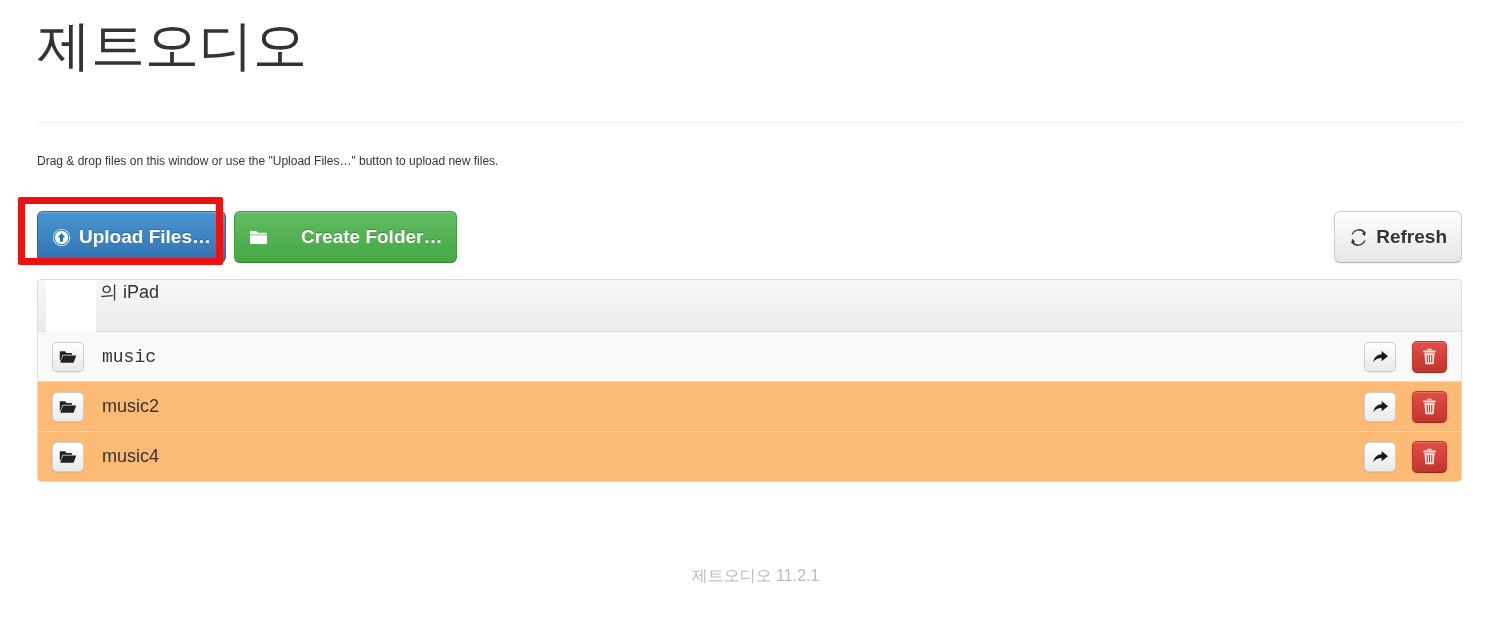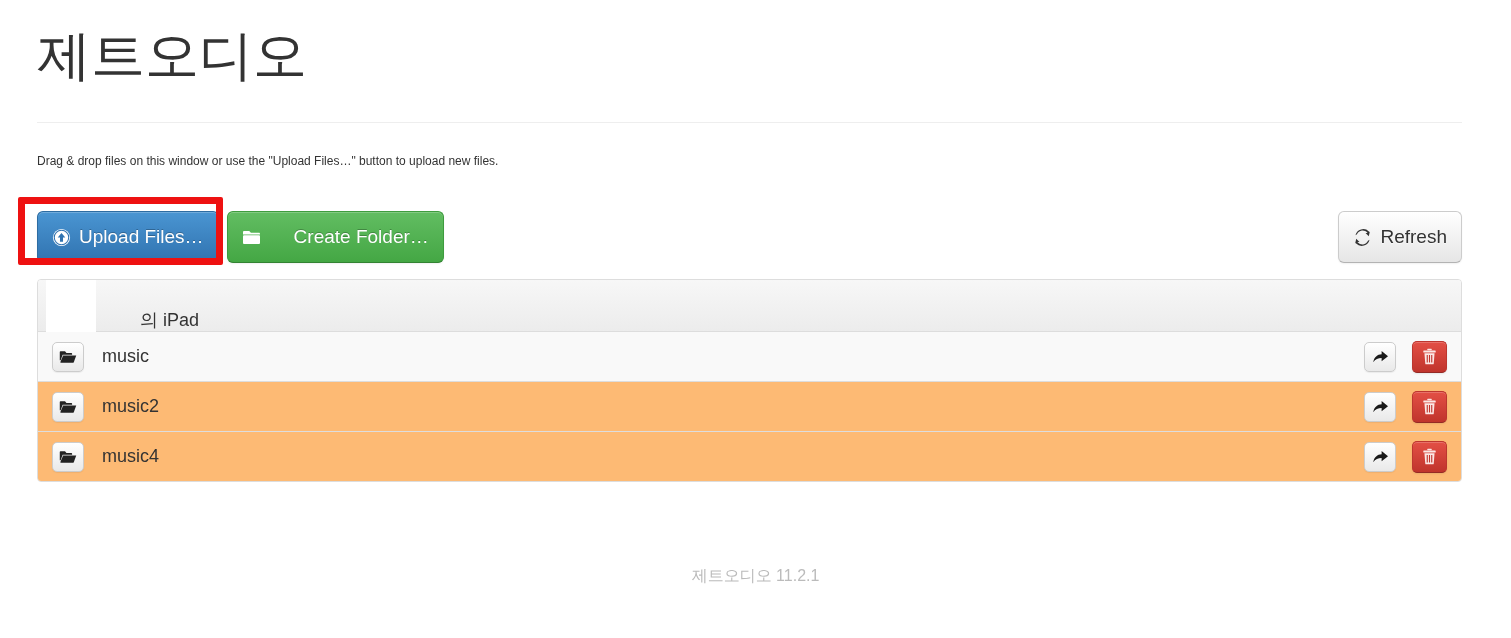--- a/index.html
+++ b/index.html
@@ -13,21 +13,21 @@
   .page {
     position: relative;
     width: 1511px; height: 638px;
     background: #ffffff;
     overflow: hidden;
   }
 
   
   .page-title {
     position: absolute;
-    left: 37px; top: 26px;
+    left: 37px; top: 16px;
     font-size: 54px;
     font-weight: 400;
     color: #333333;
     line-height: 1.1;
     letter-spacing: 0px;
     white-space: nowrap;
   }
   .title-rule {
     position: absolute;
     left: 37px; top: 122px;
@@ -52,21 +52,21 @@
     gap: 8px;
   }
   .btn {
     display: inline-flex;
     align-items: center;
     gap: 8px;
     border-radius: 6px;
     padding: 0 14px;
     height: 52px;
     font-size: 19px;
-    font-weight: 400;
+    font-weight: 700;
     cursor: pointer;
     border: 1px solid rgba(0,0,0,0.18);
     text-shadow: 0 -1px 0 rgba(0,0,0,0.25);
     box-shadow: inset 0 1px 0 rgba(255,255,255,0.22), 0 1px 2px rgba(0,0,0,0.06);
     user-select: none;
     white-space: nowrap;
   }
   .btn-primary {
     color: #ffffff;
     background-image: linear-gradient(to bottom, #4a95d2 0%, #3073b0 100%);
@@ -122,21 +122,21 @@
     height: 50px;
     border-top: 1px solid #dddddd;
     padding: 0 10px 0 8px;
   }
   .file-row:first-child { border-top: none; }
   .row-header {
     height: 51px;
     background-image: linear-gradient(to bottom, #f7f7f7 0%, #ececec 100%);
     padding-left: 8px;
   }
-  .row-odd  { background: #f9f9f9; }
+  .row-odd  { background: #f9f9f9; font-family: Liberation Mono, monospace; }
   .row-even { background: #fdba74; }
 
   .row-icon-cell {
     width: 44px;
     flex: none;
     display: flex;
     align-items: center;
     justify-content: center;
   }
   .folder-btn {
@@ -157,26 +157,25 @@
     overflow: hidden;
   }
   .redaction {
     display: inline-block;
     width: 50px; height: 52px;
     background: #ffffff;
     vertical-align: middle;
   }
   .header-name {
     display: flex;
-    align-items: flex-end;
+    align-items: flex-start;
     font-size: 18px;
     color: #333333;
     margin-left: 0;
     flex: 1 1 auto;
-    gap: 40px;
   }
   .header-label { margin-left: 4px; }
 
   .row-actions {
     display: flex;
     align-items: center;
     gap: 16px;
     flex: none;
     padding-right: 4px;
   }

